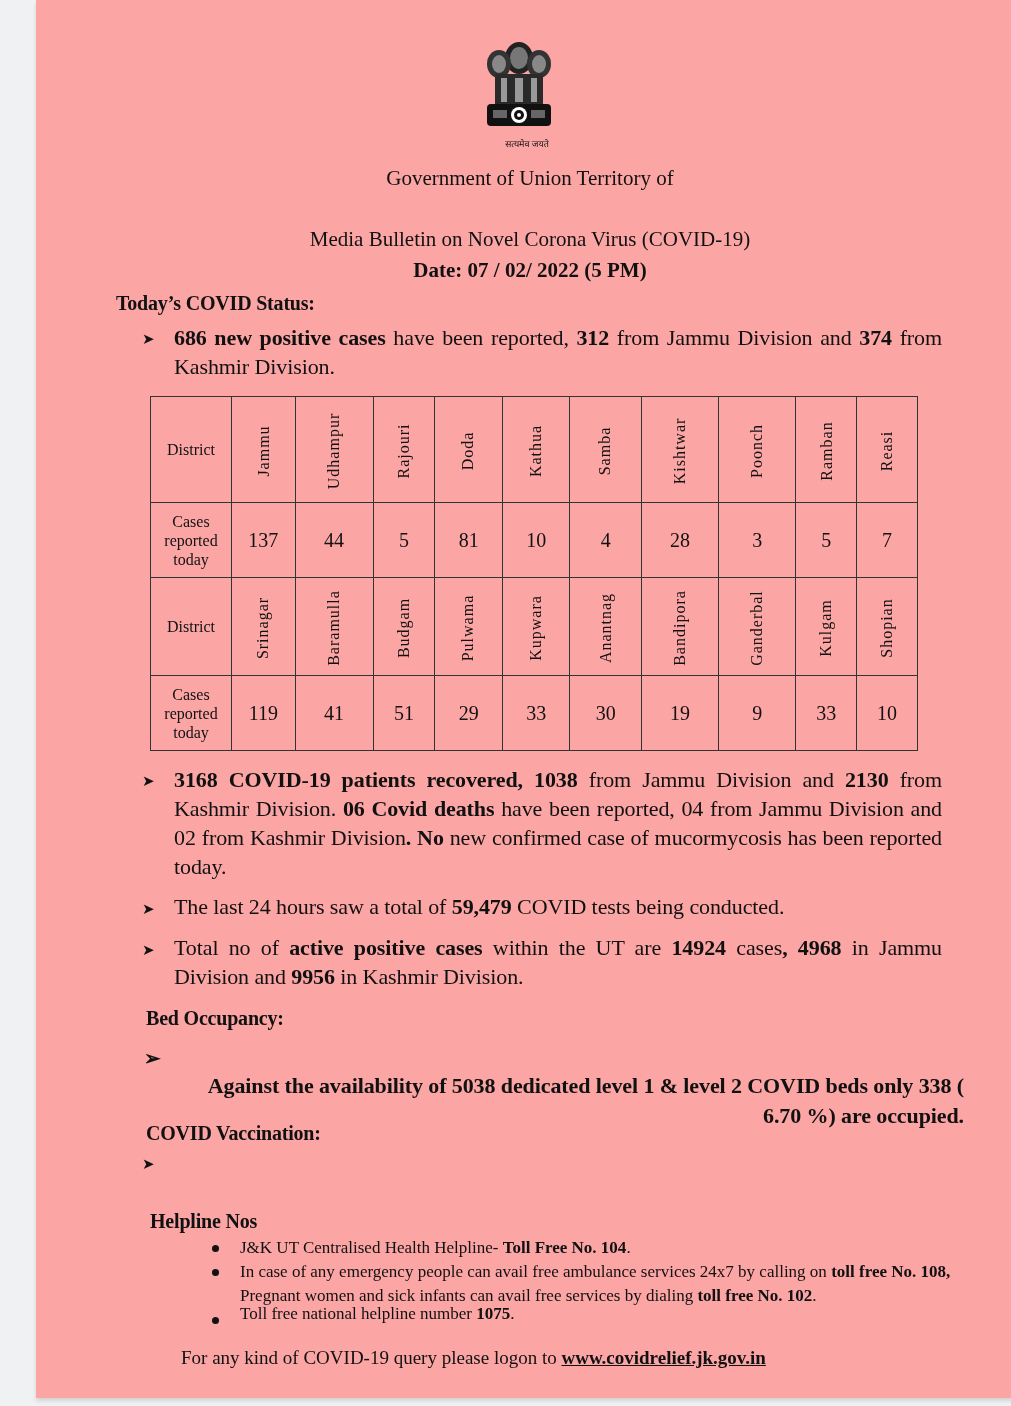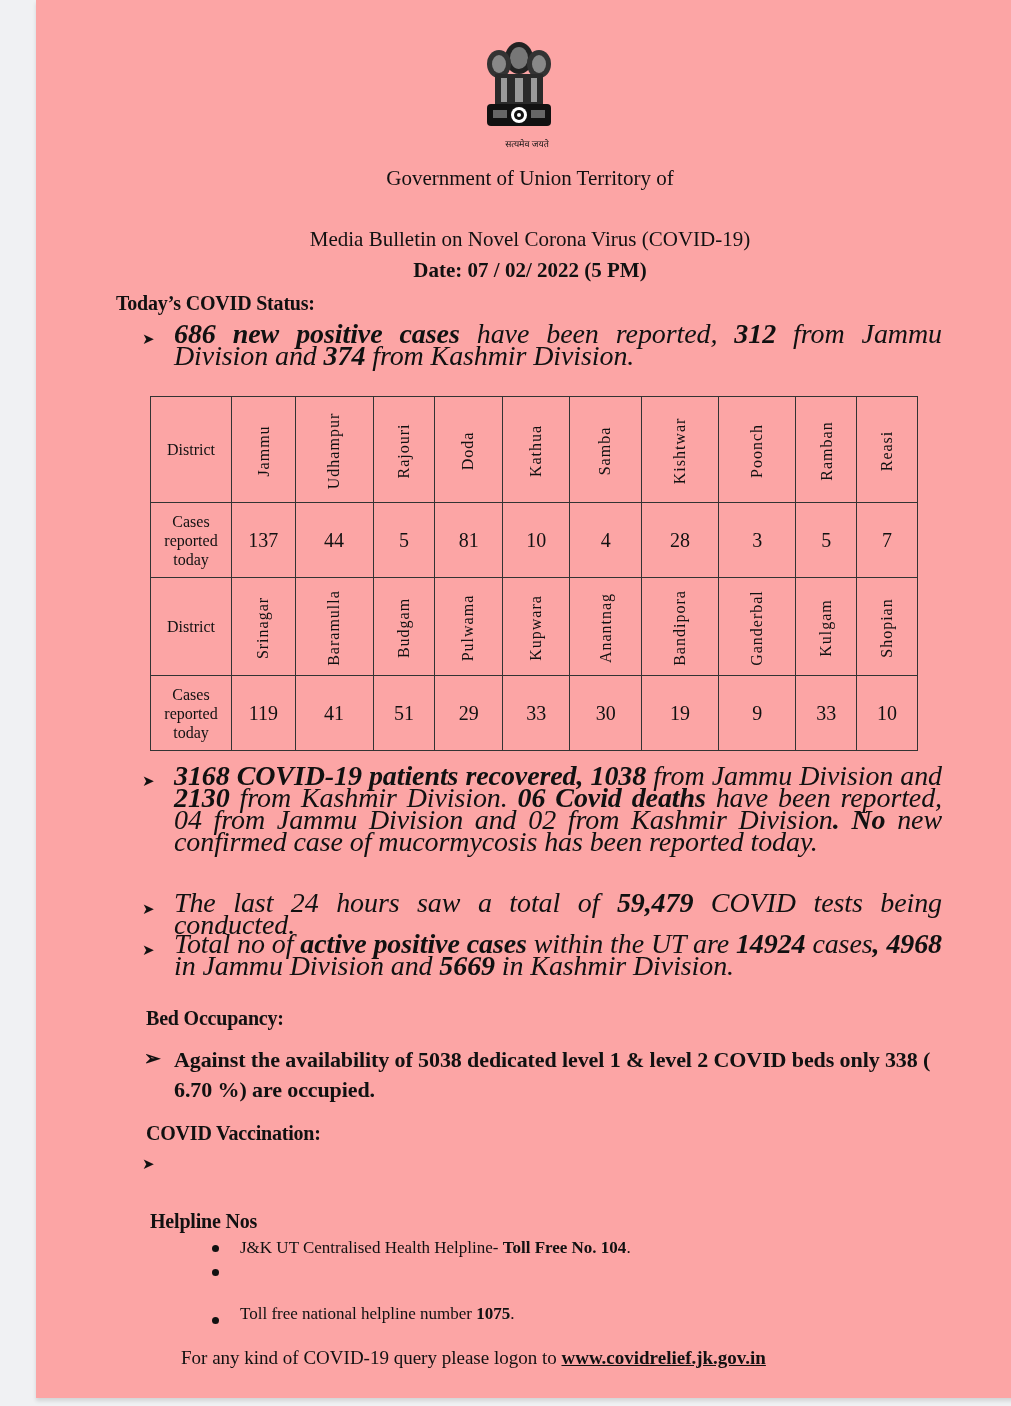--- a/index.html
+++ b/index.html
@@ -27,23 +27,22 @@
   .bold { font-weight: bold; }
   .section-head {
     position: absolute; font-weight: bold; font-size: 20px; line-height: 24px;
     letter-spacing: -0.2px;
   }
   .bullet {
     position: absolute; left: 106px; font-size: 15px;
   }
   .para {
     position: absolute; left: 138px; width: 768px;
-    font-size: 28px; line-height: 22px; text-align: justify;
+    font-size: 22px; line-height: 29px; text-align: justify;
     letter-spacing: -0.1px;
-    font-style: italic;
   }
   .para b { font-weight: bold; }
   table.dist {
     position: absolute; left: 114px; top: 396px;
     border-collapse: collapse; width: 768px;
     font-size: 20px;
   }
   table.dist td {
     border: 1.5px solid #333; text-align: center; padding: 0;
   }
@@ -172,38 +171,41 @@
     <b>3168 COVID-19 patients recovered, 1038</b><span> from Jammu Division and </span><b>2130</b><span> from Kashmir Division. </span><b>06 Covid deaths</b><span> have been reported, 04 from Jammu Division and 02 from Kashmir Division</span><b>. No</b><span> new confirmed case of mucormycosis has been reported today.</span>
   </div>
 
   <span class="bullet" style="top:900px;">➤</span>
   <div class="para" style="top:892px;">
     <span>The last 24 hours saw a total of </span><b>59,479</b><span> COVID tests being conducted.</span>
   </div>
 
   <span class="bullet" style="top:941px;">➤</span>
   <div class="para" style="top:933px;">
-    <span>Total no of </span><b>active positive cases</b><span> within the UT are </span><b>14924</b><span> cases</span><b>, 4968</b><span> in Jammu Division and </span><b>5669</b><span> in Kashmir Division.</span>
+    <span>Total no of </span><b>active positive cases</b><span> within the UT are </span><b>14924</b><span> cases</span><b>, 4968</b><span> in Jammu Division and </span><b>9956</b><span> in Kashmir Division.</span>
   </div>
 
   <div class="section-head" style="left:110px;top:1006px;">Bed Occupancy:</div>
   <span class="bigbullet" style="top:1046px;">➢</span>
-  <div class="big" style="top:1045px;">Against the availability of 5038 dedicated level 1 &amp; level 2 COVID beds only 338 ( 6.70 %) are occupied.</div>
+  <div class="big" style="top:1071px;text-align:right;">Against the availability of 5038 dedicated level 1 &amp; level 2 COVID beds only 338 ( 6.70 %) are occupied.</div>
 
   <div class="section-head" style="left:110px;top:1121px;">COVID Vaccination:</div>
   <span class="bullet" style="top:1155px;">➤</span>
 
   <div class="section-head" style="left:114px;top:1209px;">Helpline Nos</div>
 
   <span class="dot" style="top:1245px;"></span>
   <div class="hl" style="top:1236px;">
     <span>J&amp;K UT Centralised Health Helpline- </span><b>Toll Free No. 104</b><span>.</span>
   </div>
 
   <span class="dot" style="top:1269px;"></span>
+  <div class="hl" style="top:1260px;">
+    <span>In case of any emergency people can avail free ambulance services 24x7 by calling on </span><b>toll free No. 108,</b><span> Pregnant women and sick infants can avail free services by dialing </span><b>toll free No. 102</b><span>.</span>
+  </div>
 
   <span class="dot" style="top:1317px;"></span>
   <div class="hl" style="top:1302px;">
     <span>Toll free national helpline number </span><b>1075</b><span>.</span>
   </div>
 
   <div class="footer">
     <span>For any kind of COVID-19 query please logon to </span><a>www.covidrelief.jk.gov.in</a>
   </div>
 </div>

